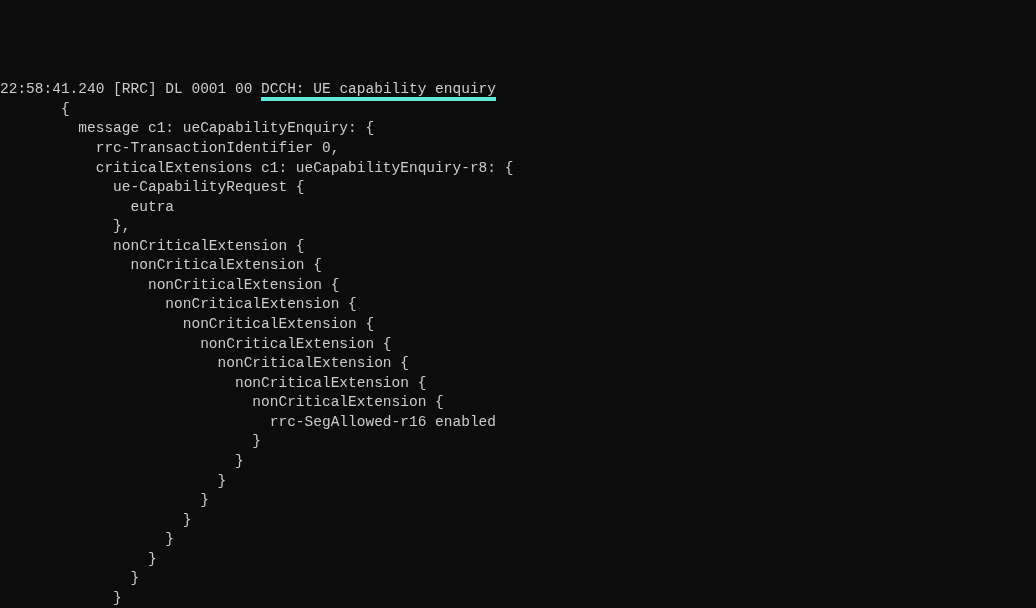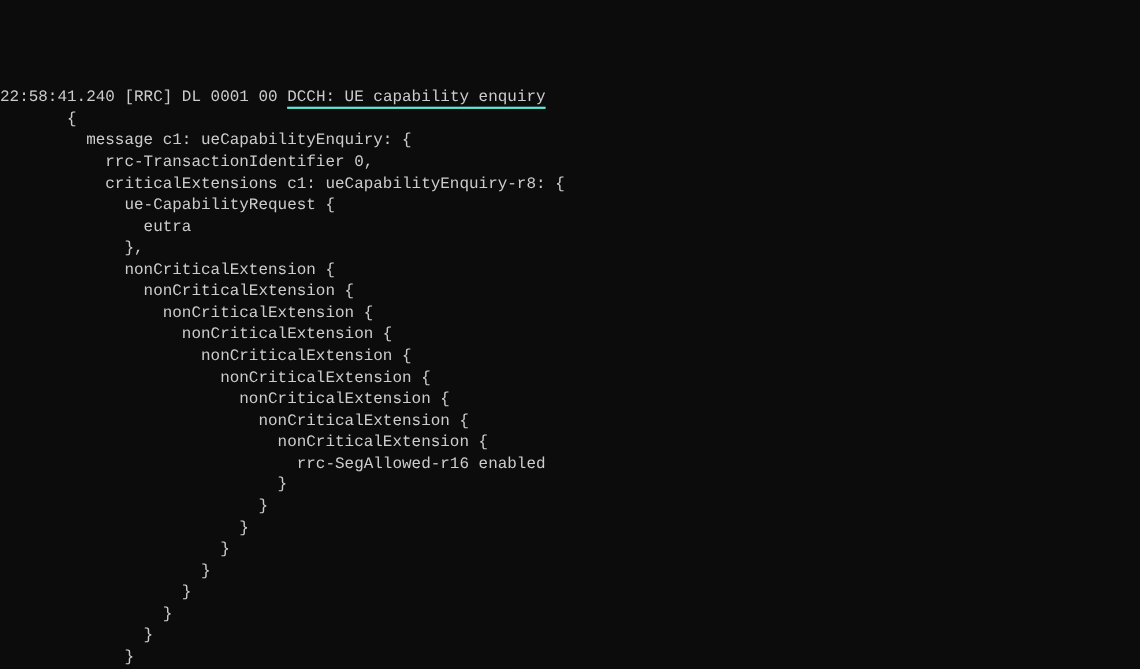--- a/index.html
+++ b/index.html
@@ -13,21 +13,21 @@
       font-family: 'Consolas', 'Courier New', monospace;
       font-size: 14.5px;
       line-height: 1.35;
       padding: 2px 0 0 0;
       white-space: pre;
       overflow: hidden;
       width: 1036px;
       height: 608px;
     }
     .underline {
-      border-bottom: 2px solid #5eead4;
+      border-bottom: 4px solid #5eead4;
       padding-bottom: 0px;
     }
     .line {
       display: block;
     }
   </style>
 </head>
 <body>
 
 

